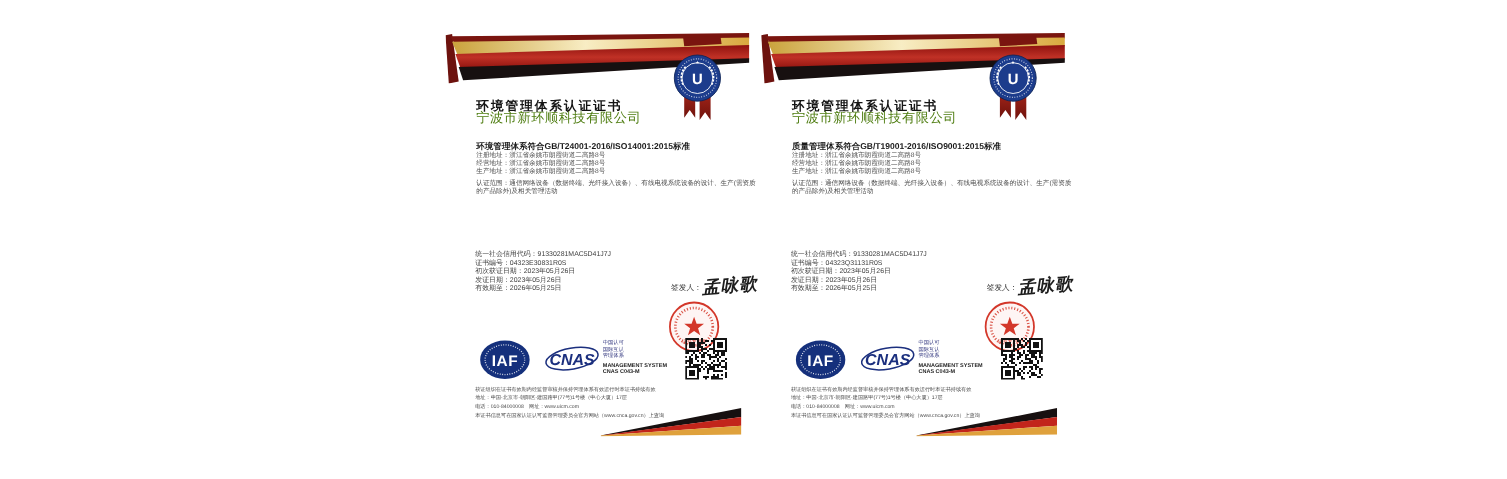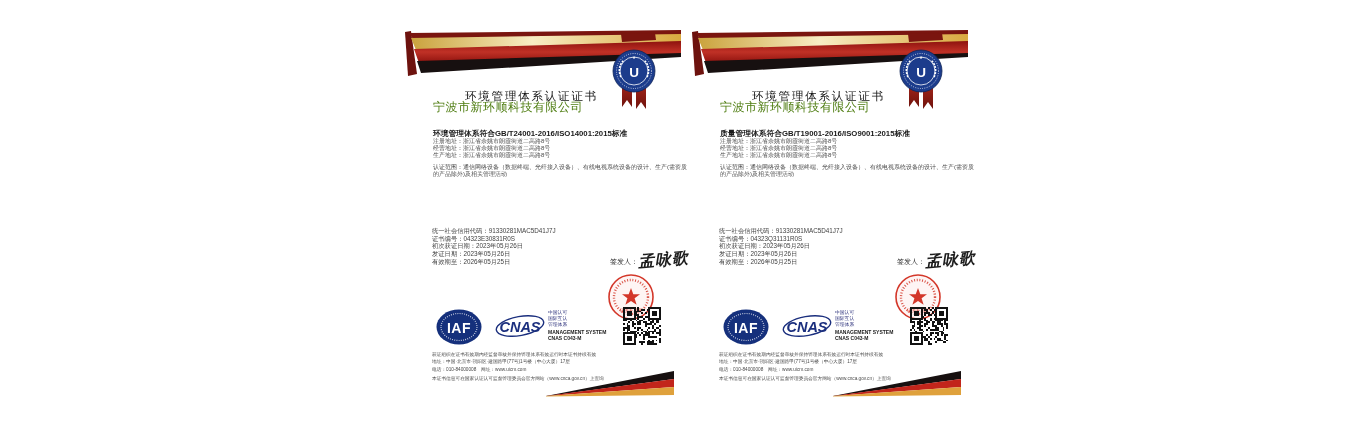--- a/index.html
+++ b/index.html
@@ -3,21 +3,21 @@
 <meta charset="utf-8">
 <style>
   html,body{margin:0;padding:0;background:#fff;font-family:"Liberation Sans",sans-serif;}
   #canvas{position:relative;width:1370px;height:435px;background:#ffffff;overflow:hidden;}
   .cert{position:absolute;top:0;width:280px;height:435px;background:#fff;}
   .cert-0{left:405px}
   .cert-1{left:692px}
   .cert *{box-sizing:border-box;}
   .band{position:absolute;left:0;top:30px;width:280px;height:46px;}
   .badge{position:absolute;left:207px;top:49px;width:44px;height:62px;}
-  .title{position:absolute;left:28px;top:89px;font-size:11.5px;font-weight:normal;color:#141414;letter-spacing:1.8px;white-space:nowrap;margin-left:32px;}
+  .title{position:absolute;left:28px;top:89px;font-size:11.5px;font-weight:bold;color:#141414;letter-spacing:1.8px;white-space:nowrap;}
   .company{position:absolute;left:28px;top:99px;font-size:12px;font-weight:normal;color:#4d7c0f;letter-spacing:.5px;white-space:nowrap;}
   .smallblock{position:absolute;transform:scale(.5);transform-origin:0 0;width:200%;color:#474747;}
   .standard{left:28px;top:128px;font-size:15.5px;font-weight:bold;color:#1a1a1a;white-space:nowrap;}
   .addrs{left:28px;top:137px;font-size:12px;line-height:14.5px;color:#4c4c4c;}
   .scope{left:28px;top:163px;font-size:12px;line-height:14px;color:#4c4c4c;width:516px;}
   .creds{left:27px;top:227px;font-size:12.6px;line-height:15.6px;color:#3f3f3f;}
   .issuer-row{position:absolute;left:205px;top:250px;width:78px;display:flex;align-items:flex-end;}
   .issuer-label{font-size:7px;color:#333;margin-bottom:4px;white-space:nowrap;}
   .signature{font-family:"DejaVu Serif",serif;font-size:16px;font-weight:bold;font-style:italic;color:#1d1d1d;transform:rotate(-5deg);letter-spacing:1px;white-space:nowrap;}
   .stamp{position:absolute;left:202px;top:273px;width:48px;height:48px;opacity:.92;}

